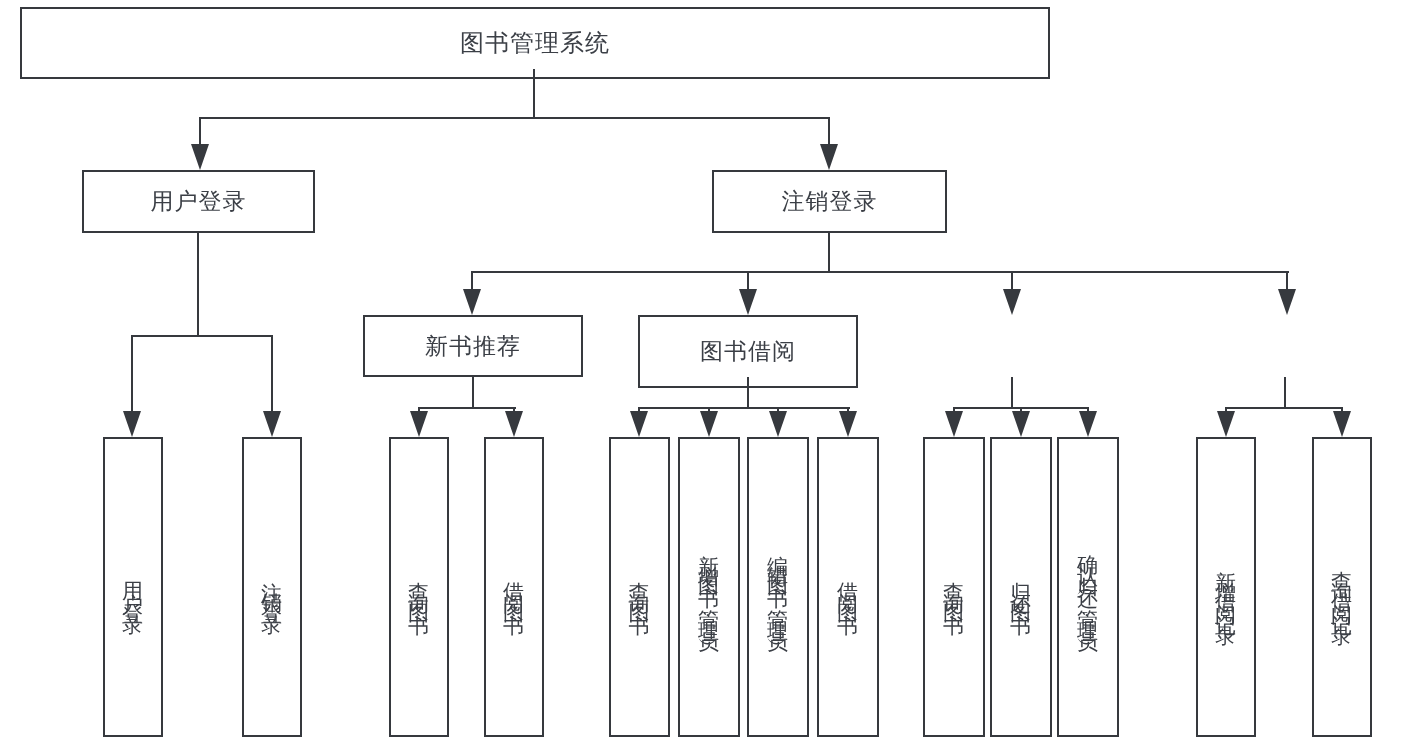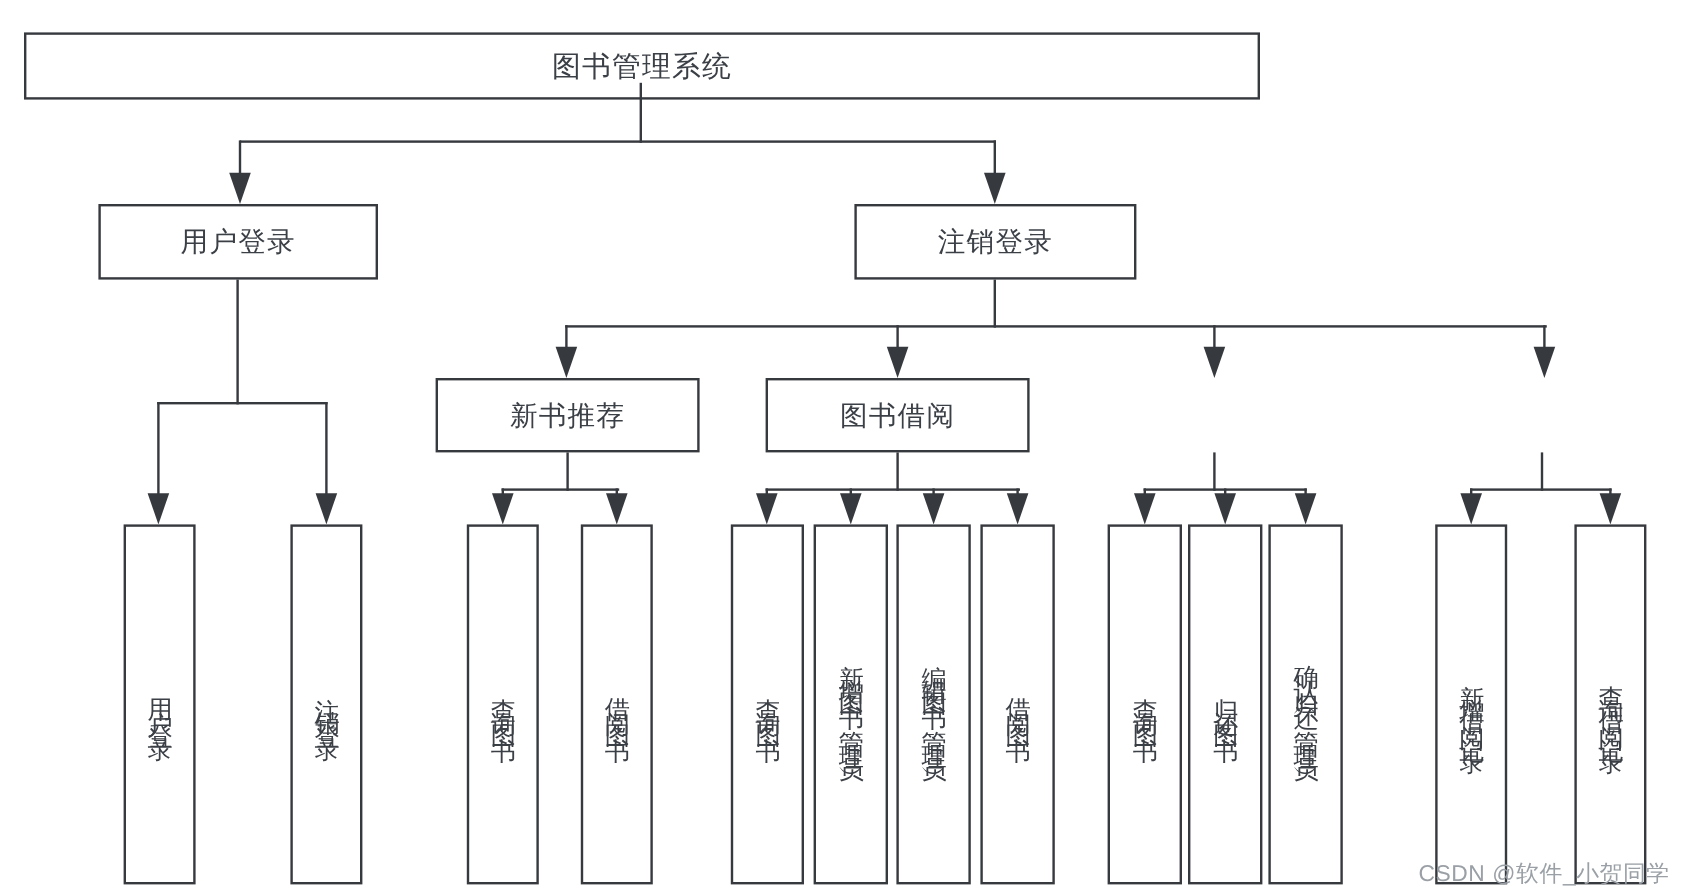--- a/index.html
+++ b/index.html
@@ -61,21 +61,21 @@
     letter-spacing: 0.5px;
     white-space: nowrap;
     z-index: 5;
   }
 </style>
 </head>
 <body>
 
 <div class="canvas">
 
-  <div class="node rootbox" style="left:20px; top:27px; width:1030px; height:56px;">
+  <div class="node rootbox" style="left:20px; top:7px; width:1030px; height:72px;">
     <span>图书管理系统</span>
   </div>
 
   <div class="vline" style="left:533px; top:69px;  height:50px;"></div>
   <div class="hline" style="left:200px; top:117px; width:630px;"></div>
   <div class="vline" style="left:199px; top:117px; height:30px;"></div>
   <div class="arrow" style="left:191px; top:144px;"></div>
   <div class="vline" style="left:828px; top:117px; height:30px;"></div>
   <div class="arrow" style="left:820px; top:144px;"></div>
 
@@ -100,21 +100,21 @@
   <div class="vline" style="left:747px;  top:271px; height:22px;"></div>
   <div class="arrow" style="left:739px;  top:289px;"></div>
   <div class="vline" style="left:1011px; top:271px; height:22px;"></div>
   <div class="arrow" style="left:1003px; top:289px;"></div>
   <div class="vline" style="left:1286px; top:271px; height:22px;"></div>
   <div class="arrow" style="left:1278px; top:289px;"></div>
 
   <div class="node hbox" style="left:363px; top:315px; width:220px; height:62px;">
     <span>新书推荐</span>
   </div>
-  <div class="node hbox" style="left:638px; top:315px; width:220px; height:62px;">
+  <div class="node hbox" style="left:638px; top:315px; width:220px; height:73px;">
     <span>图书借阅</span>
   </div>
 
   <div class="vline" style="left:472px; top:377px; height:32px;"></div>
   <div class="hline" style="left:418px; top:407px; width:98px;"></div>
   <div class="vline" style="left:418px; top:407px; height:8px;"></div>
   <div class="arrow" style="left:410px; top:411px;"></div>
   <div class="vline" style="left:513px; top:407px; height:8px;"></div>
   <div class="arrow" style="left:505px; top:411px;"></div>
 
@@ -182,15 +182,14 @@
     <span class="vlabel">确认归还︵管理员︶</span>
   </div>
 
   <div class="node vbox" style="left:1196px; top:437px; width:60px; height:300px;">
     <span class="vlabel">新增借阅记录</span>
   </div>
   <div class="node vbox" style="left:1312px; top:437px; width:60px; height:300px;">
     <span class="vlabel">查询借阅记录</span>
   </div>
 
-  <div class="watermark">CSDN @软件_小贺同学</div>
 
 </div>
 
 </body></html>

